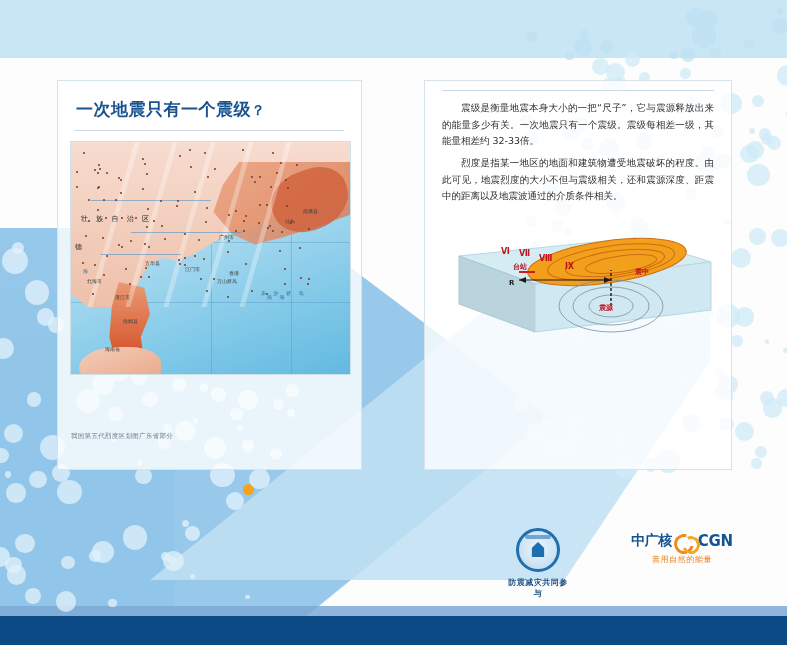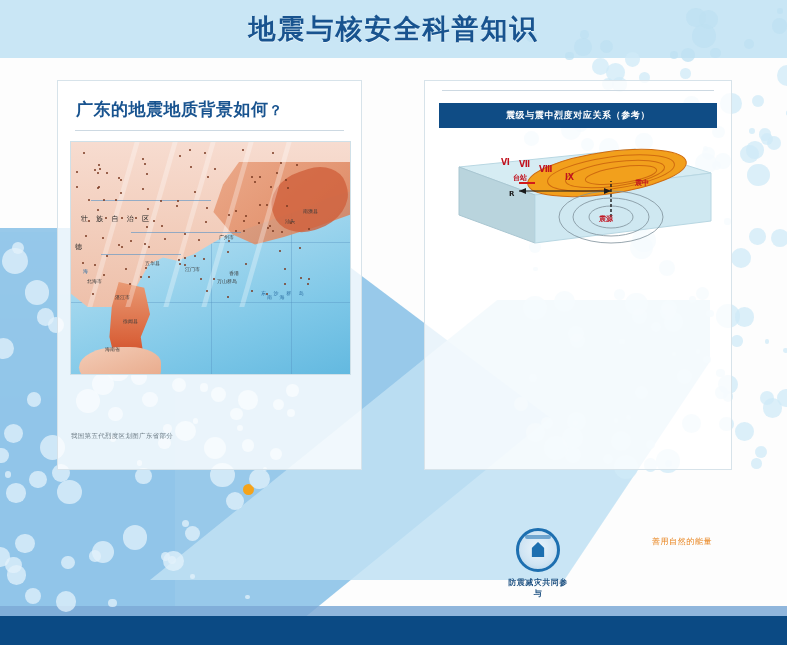--- a/index.html
+++ b/index.html
@@ -401,25 +401,24 @@
       <div class="bubble w" style="left: 290.632px; top: 300.589px; height: 6.24707px; width: 6.24707px;"></div>
       <div class="bubble w" style="left: 187.872px; top: 232.026px; height: 17.9136px; width: 17.9136px;"></div>
       <div class="bubble w" style="left: 103.424px; top: 298.734px; height: 21.9198px; width: 21.9198px;"></div>
       <div class="bubble w" style="left: 269.798px; top: 448.2px; height: 11.8011px; width: 11.8011px;"></div>
       <div class="bubble w" style="left: 203.669px; top: 437.495px; height: 22.0042px; width: 22.0042px;"></div>
       <div class="bubble w" style="left: 108.799px; top: 318.335px; height: 13.7425px; width: 13.7425px;"></div>
       <div class="bubble w" style="left: 236.945px; top: 425.39px; height: 6.07146px; width: 6.07146px;"></div>
       <div class="bubble w" style="left: 142.313px; top: 392.197px; height: 15.1928px; width: 15.1928px;"></div>
       <div class="bubble w" style="left: 225.921px; top: 491.565px; height: 18.3811px; width: 18.3811px;"></div>
     </div>
-  <div class="header-title">地震与核安全科普知识</div>
 
   <div class="card" id="card-left">
     <div class="card-title">
-      <span>广东的地震地质背景如何</span><span class="q">？</span>
+      <span>一次地震只有一个震级</span><span class="q">？</span>
     </div>
     <div class="title-rule"></div>
 
     <div class="map-wrap">
       <div class="map-sea"></div>
       <div class="map-grid-h" style="top:40px"></div>
       <div class="map-grid-h" style="top:100px"></div>
       <div class="map-grid-h" style="top:160px"></div>
       <div class="map-grid-v" style="left:60px"></div>
       <div class="map-grid-v" style="left:140px"></div>
@@ -570,23 +569,26 @@
           <div class="map-dot" style="left: 105.717px; top: 57.6255px;"></div>
           <div class="map-dot" style="left: 105.076px; top: 63.1688px;"></div>
           <div class="map-dot" style="left: 77.2308px; top: 134.347px;"></div>
         </div>
     </div>
     <div class="map-caption">我国第五代烈度区划图广东省部分</div>
   </div>
 
   <div class="card" id="card-right">
     <div class="title-rule"></div>
+    <div class="card-body">
+      <p>震级是衡量地震本身大小的一把“尺子”，它与震源释放出来的能量多少有关。一次地震只有一个震级。震级每相差一级，其能量相差约 32-33倍。</p>
+      <p>烈度是指某一地区的地面和建筑物遭受地震破坏的程度。由此可见，地震烈度的大小不但与震级相关，还和震源深度、距震中的距离以及地震波通过的介质条件相关。</p>
+    </div>
 
     <table class="tbl">
-      <caption>震级与震中烈度对应关系（参考）</caption>
       <tbody id="tbl-body">
         </tbody>
     </table>
 
     <div class="diagram">
       <svg width="278" height="110" viewBox="0 0 278 110">
 
         <polygon points="20,28 196,10 272,34 96,56" fill="#d6ecf3" stroke="#b8d7e2" stroke-width="1"></polygon>
         <polygon points="20,28 96,56 96,104 20,76" fill="#b9d4dd" stroke="#a9c6d1" stroke-width="1"></polygon>
         <polygon points="96,56 272,34 272,82 96,104" fill="#cfe8f1" stroke="#b8d7e2" stroke-width="1"></polygon>
@@ -622,17 +624,22 @@
       </svg>
     </div>
   </div>
 
   <div class="footer">
     <div class="logo-a">
       <div class="emblem"></div>
       <div class="cap">防震减灾共同参与</div>
     </div>
     <div class="logo-b">
+      <div class="cgn-row">
+        <span class="cgn-cn">中广核</span>
+        <span class="cgn-mark"></span>
+        <span class="cgn-en">CGN</span>
+      </div>
       <div class="cap">善用自然的能量</div>
     </div>
   </div>
 
 </div>
 
 </body></html>

